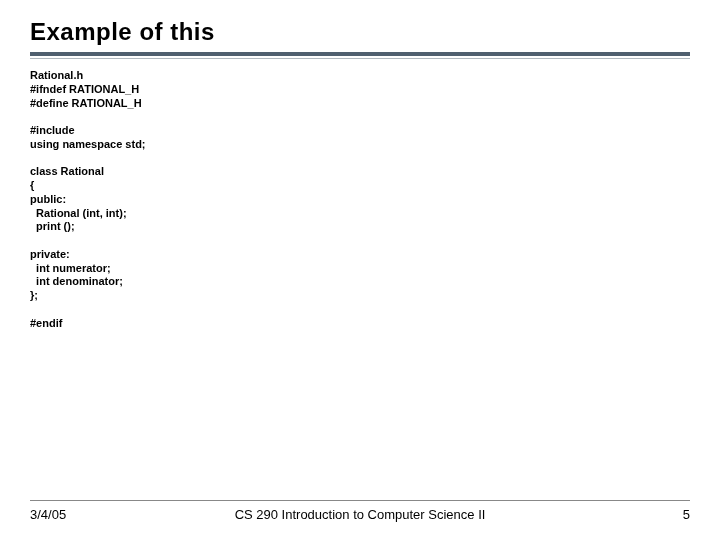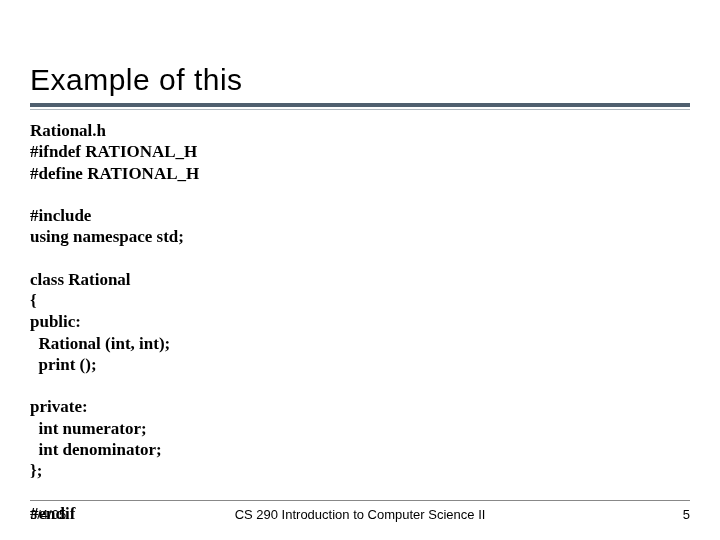--- a/index.html
+++ b/index.html
@@ -11,40 +11,39 @@
     position: relative;
     overflow: hidden;
   }
   .slide {
     width: 100%;
     height: 100%;
     padding: 18px 30px 0 30px;
     position: relative;
   }
   .title {
-    font-size: 30px;
-    font-weight: 400;
+    font-size: 24px;
+    font-weight: 700;
     color: #000;
     margin-bottom: 6px;
     letter-spacing: 0.5px;
-    margin-top: 45px;
   }
   .rule-top {
     height: 4px;
     background: #4f5f6f;
     margin-bottom: 2px;
   }
   .rule-thin {
     height: 1px;
     background: #b0b8bf;
     margin-bottom: 10px;
   }
   .code {
-    font-family: Liberation Serif, serif;
-    font-size: 17px;
+    font-family: Liberation Sans, sans-serif;
+    font-size: 11px;
     font-weight: bold;
     line-height: 1.25;
     white-space: pre;
     color: #000;
   }
   .footer {
     position: absolute;
     bottom: 18px;
     left: 0;
     width: 100%;

